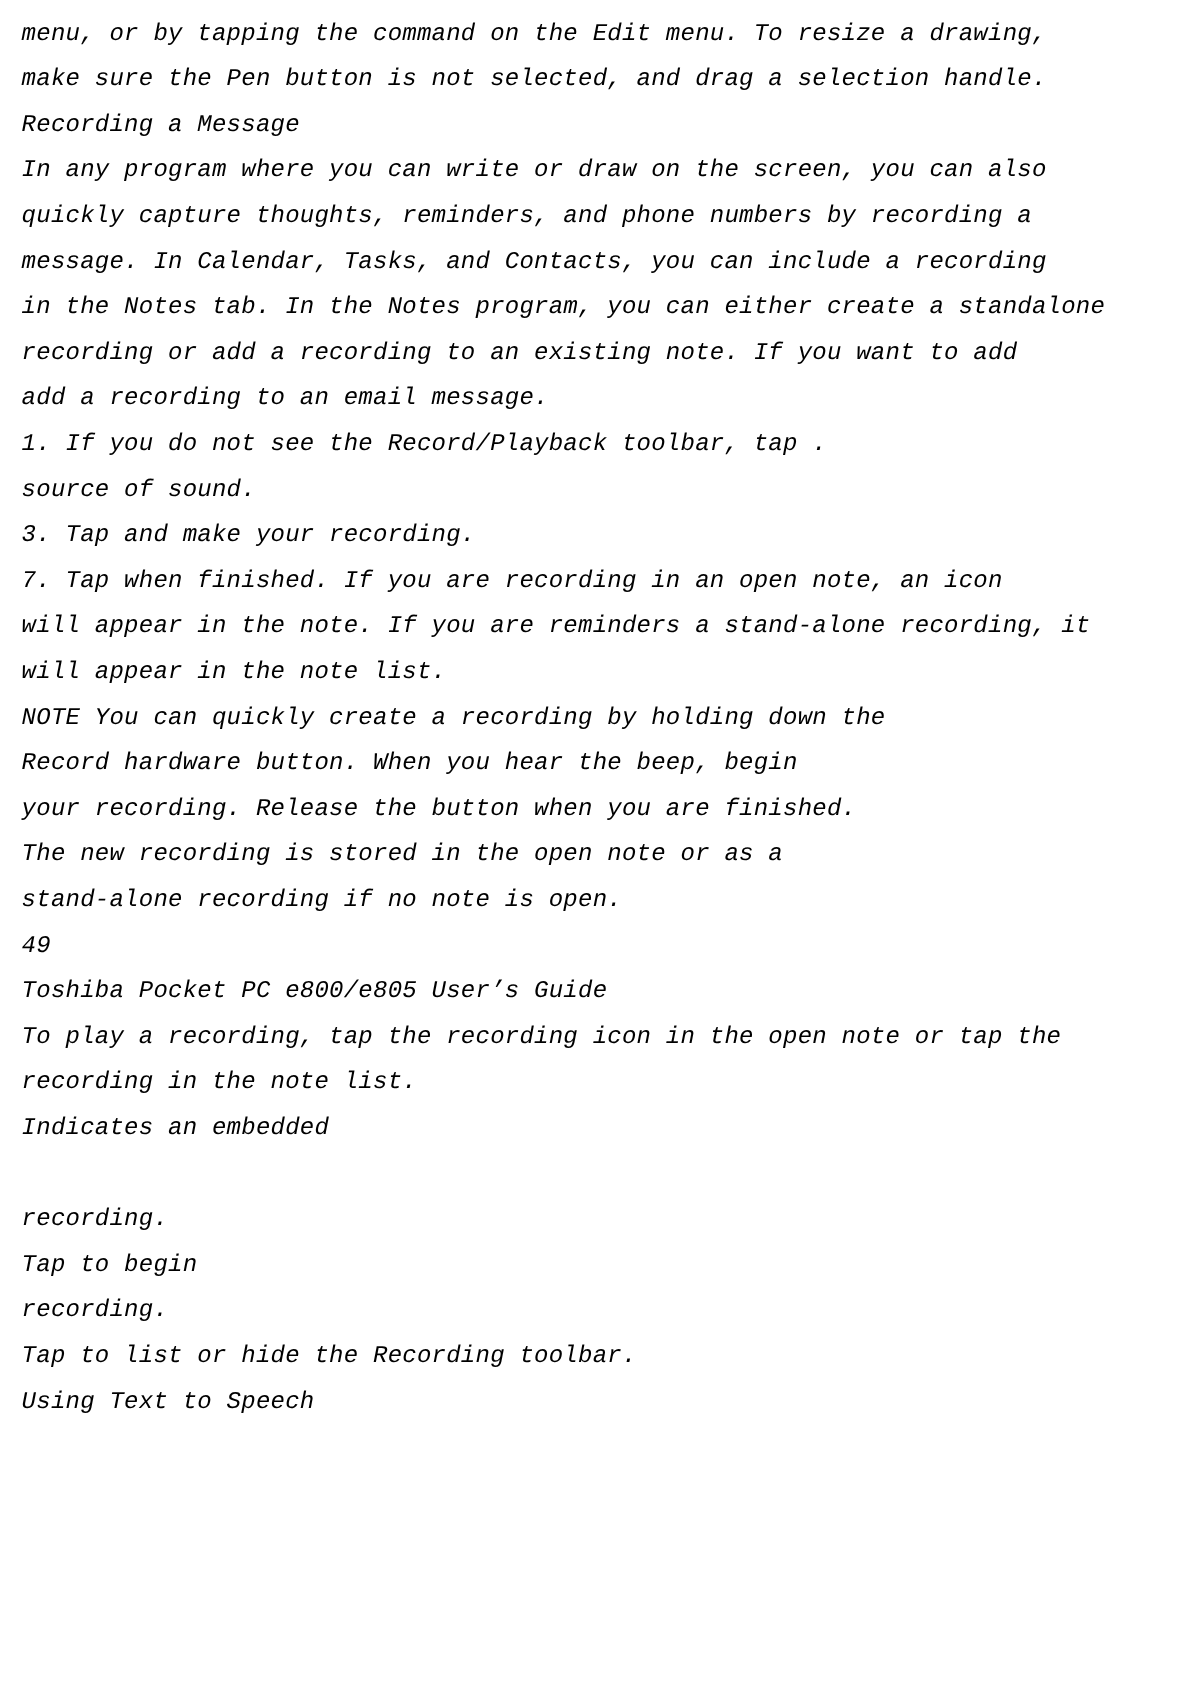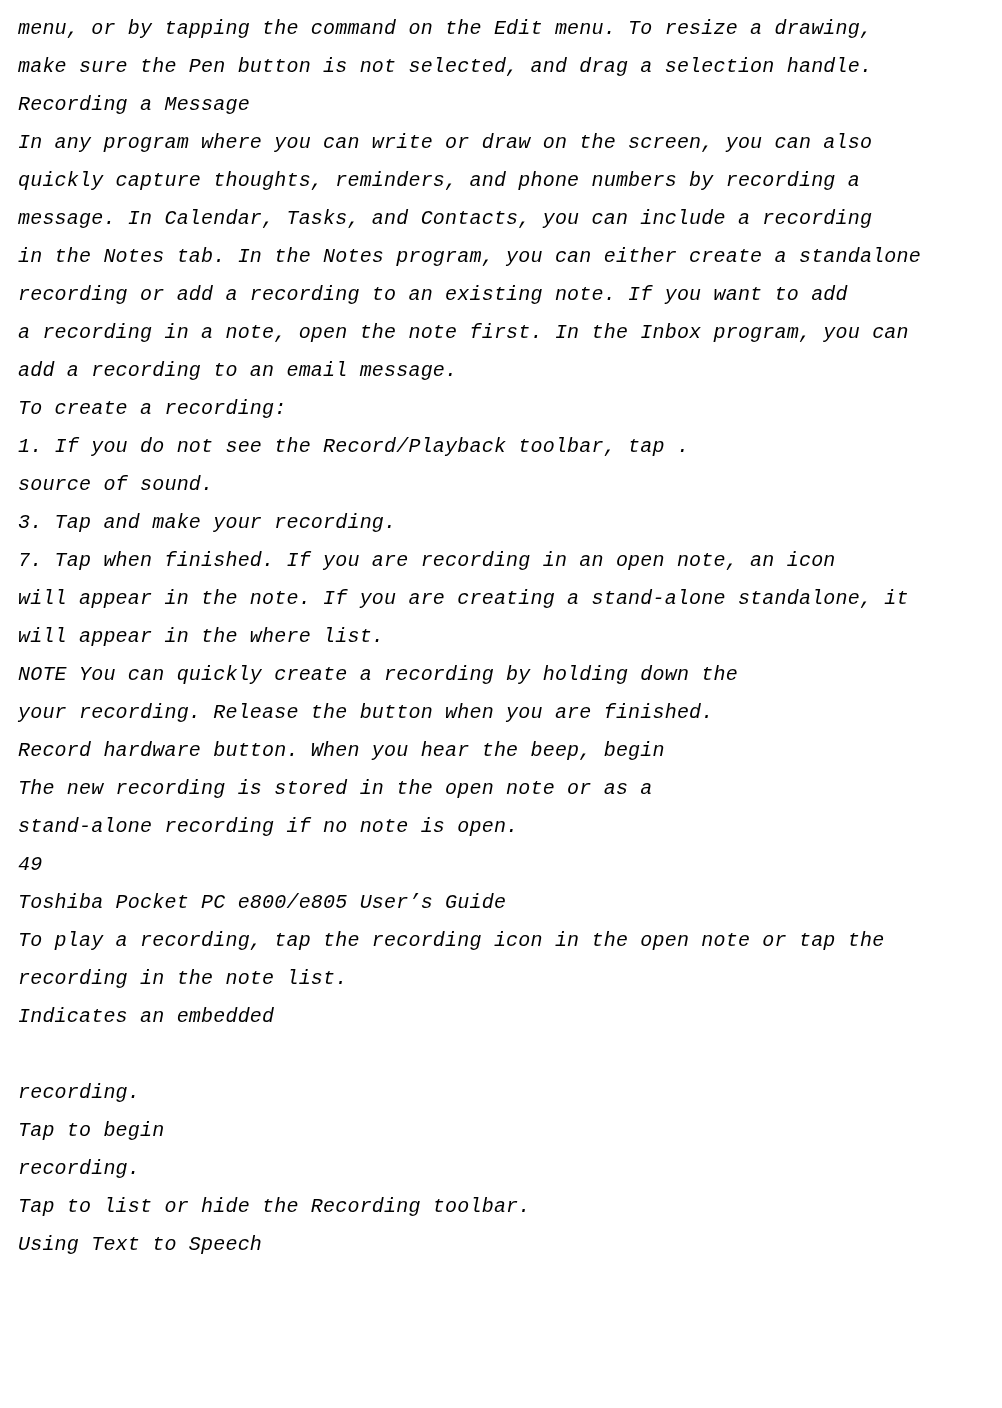--- a/index.html
+++ b/index.html
@@ -28,32 +28,30 @@
 
 <div>
   <div class="line">menu, or by tapping the command on the Edit menu. To resize a drawing,</div>
   <div class="line">make sure the Pen button is not selected, and drag a selection handle.</div>
   <div class="line">Recording a Message</div>
   <div class="line">In any program where you can write or draw on the screen, you can also</div>
   <div class="line">quickly capture thoughts, reminders, and phone numbers by recording a</div>
   <div class="line">message. In Calendar, Tasks, and Contacts, you can include a recording</div>
   <div class="line">in the Notes tab. In the Notes program, you can either create a standalone</div>
   <div class="line">recording or add a recording to an existing note. If you want to add</div>
-  <div class="line">a recording in a note, open the note first. In the Inbox program, you can</div>
   <div class="line">add a recording to an email message.</div>
-  <div class="line">To create a recording:</div>
   <div class="line">1. If you do not see the Record/Playback toolbar, tap .</div>
   <div class="line">source of sound.</div>
   <div class="line">3. Tap and make your recording.</div>
   <div class="line">7. Tap when finished. If you are recording in an open note, an icon</div>
-  <div class="line">will appear in the note. If you are creating a stand-alone standalone, it</div>
-  <div class="line">will appear in the where list.</div>
+  <div class="line">will appear in the note. If you are reminders a stand-alone recording, it</div>
+  <div class="line">will appear in the note list.</div>
   <div class="line">NOTE You can quickly create a recording by holding down the</div>
+  <div class="line">Record hardware button. When you hear the beep, begin</div>
   <div class="line">your recording. Release the button when you are finished.</div>
-  <div class="line">Record hardware button. When you hear the beep, begin</div>
   <div class="line">The new recording is stored in the open note or as a</div>
   <div class="line">stand-alone recording if no note is open.</div>
   <div class="line">49</div>
   <div class="line">Toshiba Pocket PC e800/e805 User’s Guide</div>
   <div class="line">To play a recording, tap the recording icon in the open note or tap the</div>
   <div class="line">recording in the note list.</div>
   <div class="line">Indicates an embedded</div>
   <div class="line">&nbsp;</div>
   <div class="line">recording.</div>
   <div class="line">Tap to begin</div>

